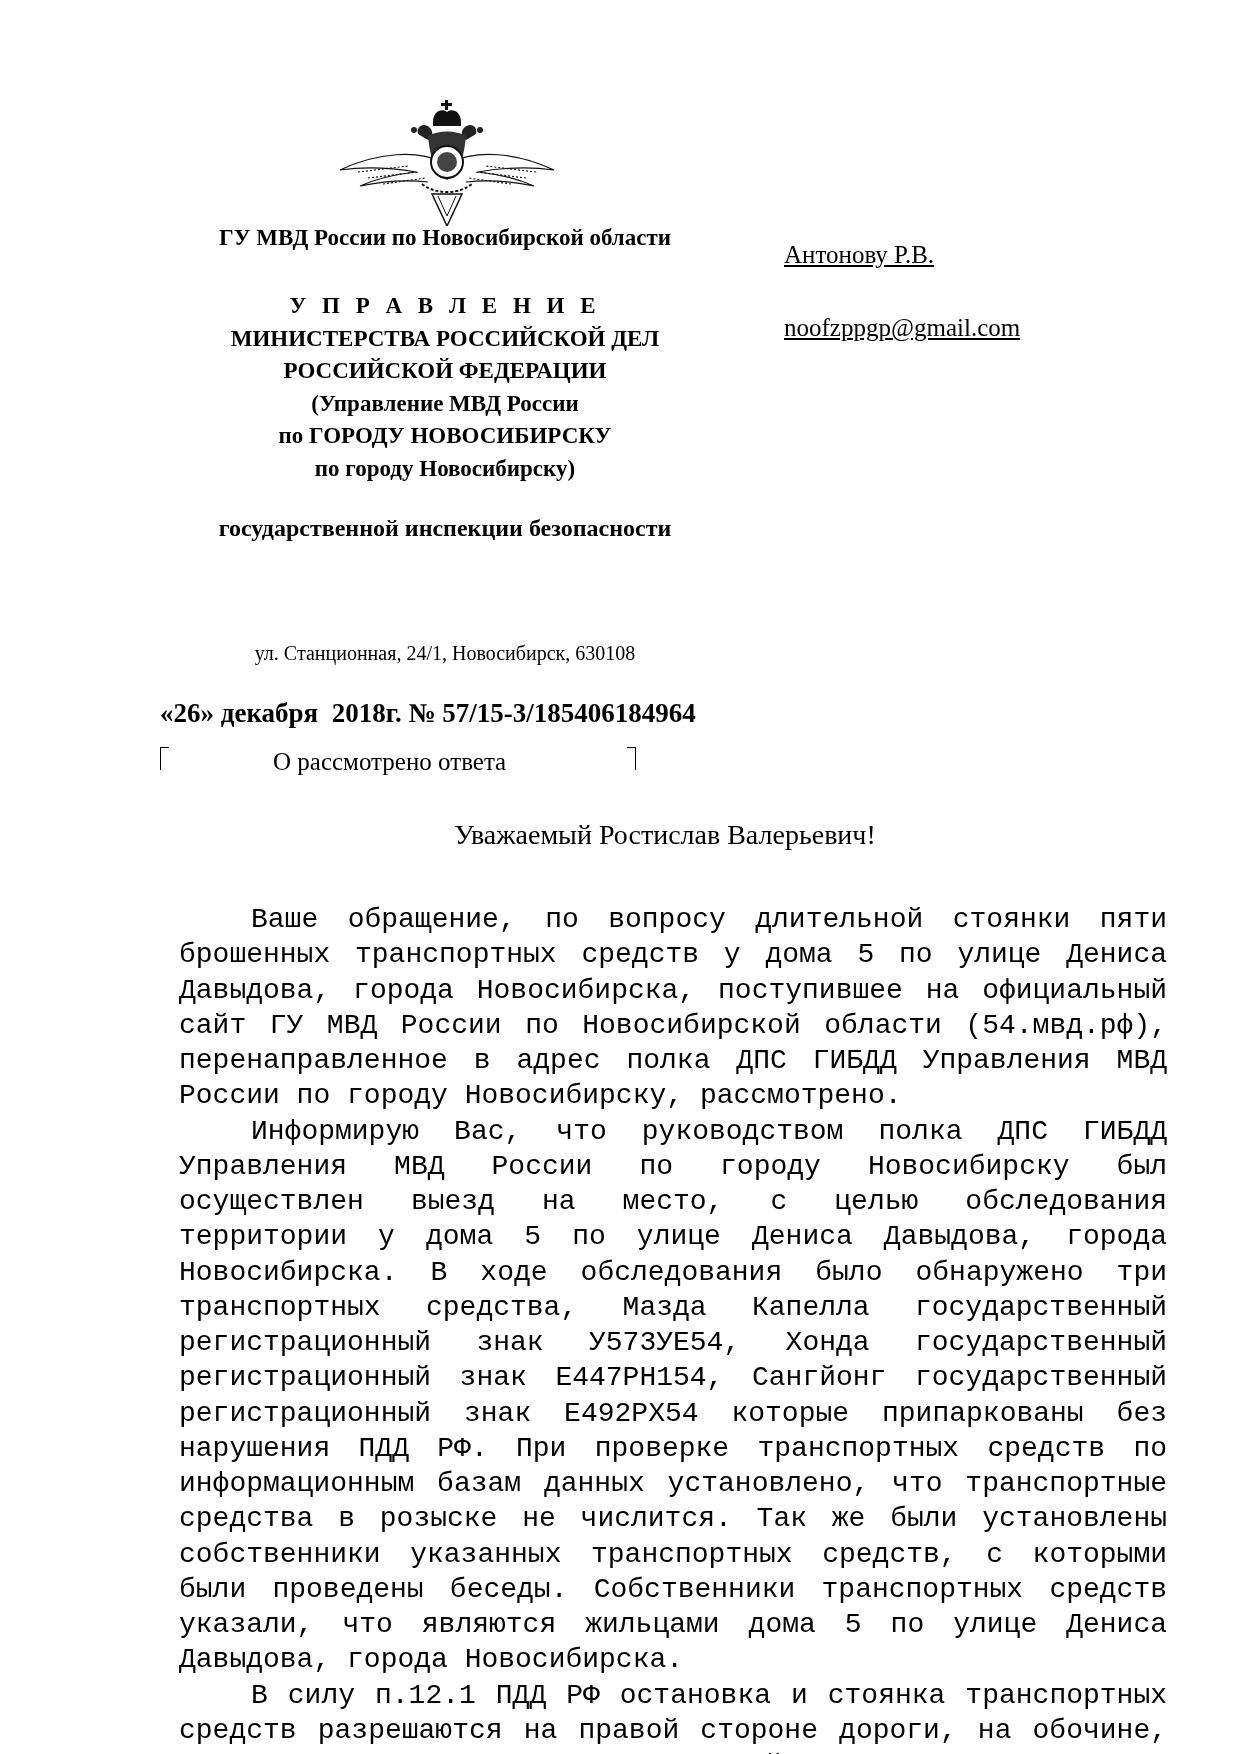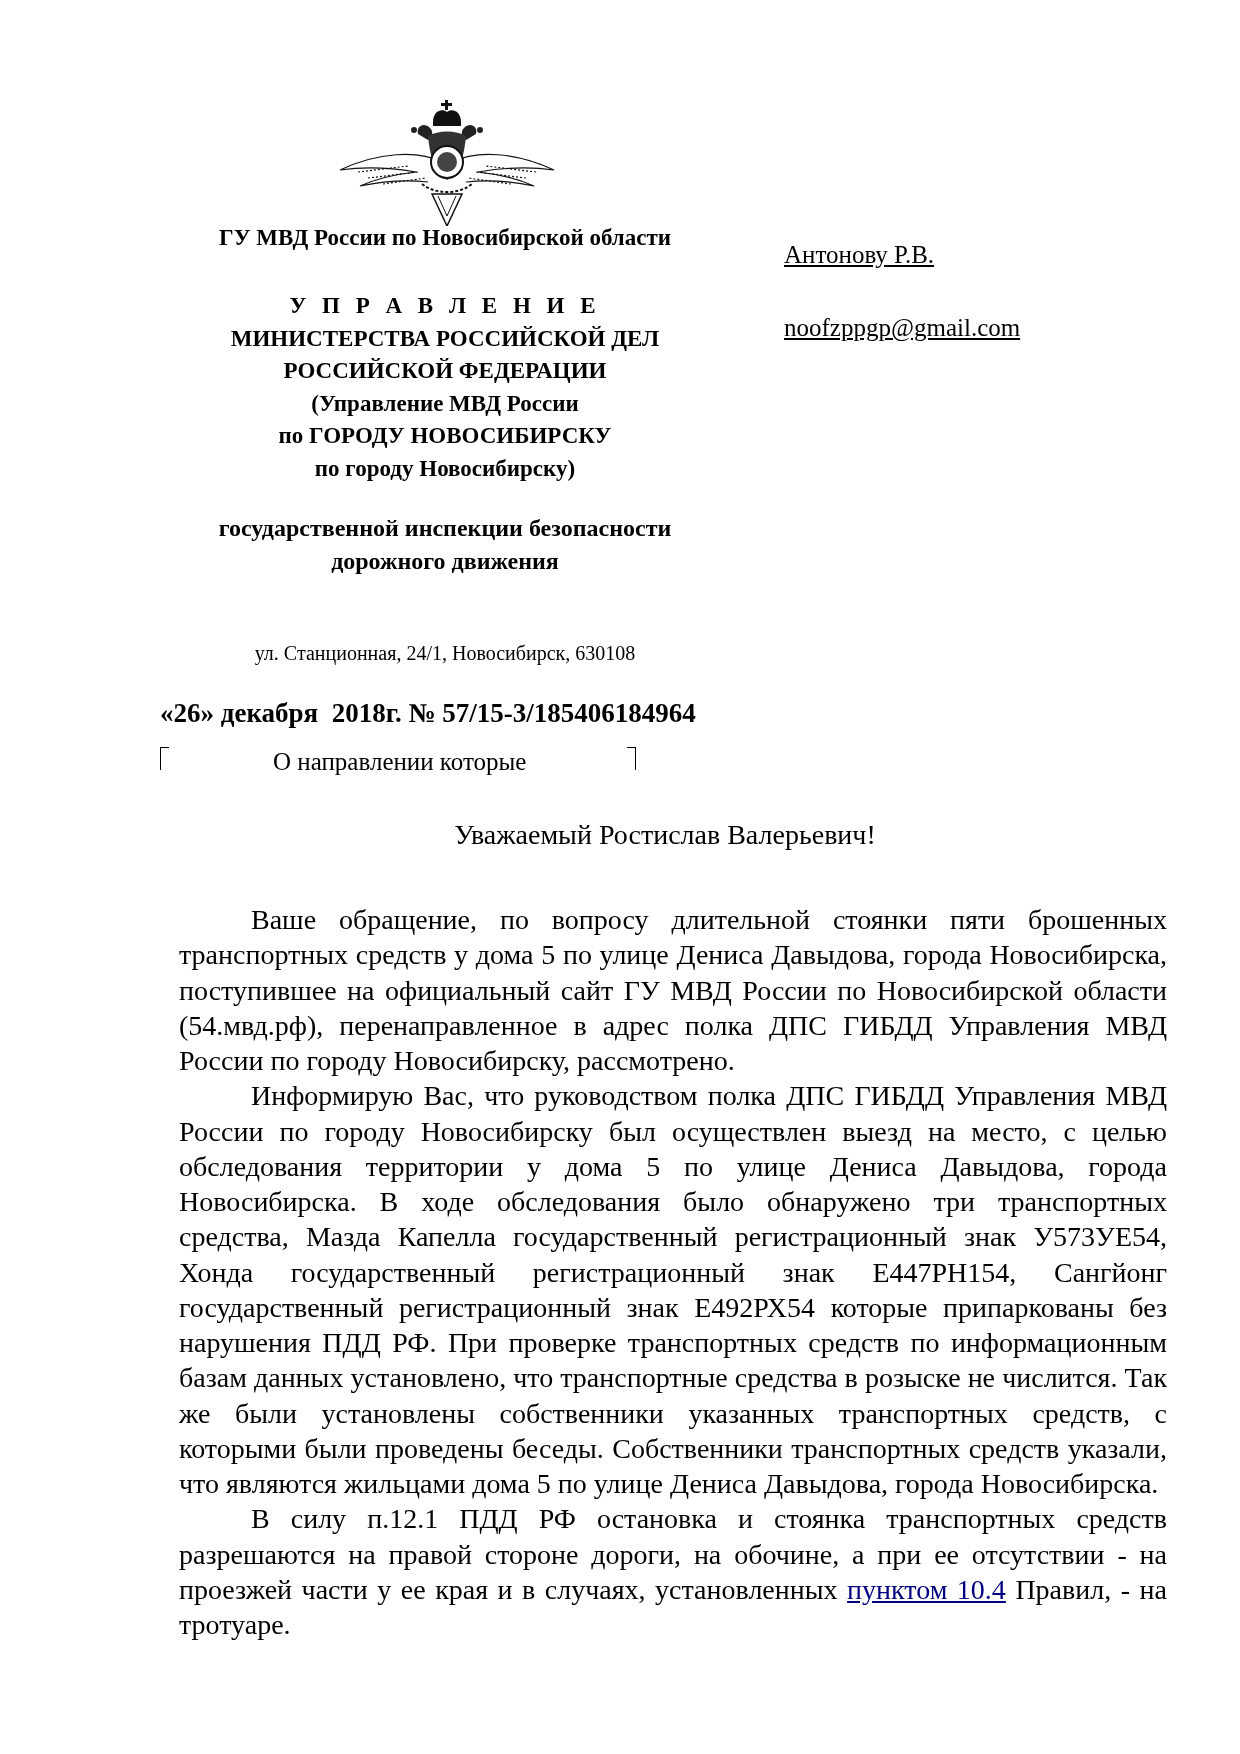--- a/index.html
+++ b/index.html
@@ -18,21 +18,21 @@
   .recipient-email { top: 313px; }
   .ref-line { left: 160px; top: 697px; font-size: 27px; line-height: 32px; white-space: pre; font-weight: bold; }
   .subject-wrap { left: 160px; top: 747px; width: 476px; height: 24px; }
   .bracket-l { position: absolute; left: 0; top: 0; width: 8px; height: 22px;
                border-left: 1.5px solid #000; border-top: 1.5px solid #000; }
   .bracket-r { position: absolute; right: 0; top: 0; width: 8px; height: 22px;
                border-right: 1.5px solid #000; border-top: 1.5px solid #000; }
   .subject { position: absolute; left: 113px; top: 0px; font-size: 25px; line-height: 30px; white-space: nowrap; }
   .greeting { left: 0; width: 1330px; top: 818px; text-align: center; font-size: 28px; line-height: 34px; }
   .body-text { left: 179px; top: 902px; width: 988px; font-size: 28px; line-height: 35.25px; }
-  .body-text p { margin: 0; text-align: justify; text-indent: 72px; }
+  .body-text p { margin: 0; text-align: justify; text-indent: 72px; font-family: Liberation Mono, monospace; }
   .link { color: #000080; text-decoration: underline; cursor: pointer; }
 </style>
 </head>
 <body>
 
 <div class="abs emblem">
   <svg width="218" height="126" viewBox="0 0 218 126">
     <g fill="none" stroke="#111" stroke-width="1.2">
 
       <path d="M104 62 C80 50 40 52 2 70 C30 66 55 68 78 72 C60 74 40 78 22 86 C50 80 72 80 90 82"></path>
@@ -74,33 +74,32 @@
   <div class="spaced">У П Р А В Л Е Н И Е</div>
   <div>МИНИСТЕРСТВА РОССИЙСКОЙ ДЕЛ</div>
   <div>РОССИЙСКОЙ ФЕДЕРАЦИИ</div>
   <div>(Управление МВД  России</div>
   <div>по ГОРОДУ НОВОСИБИРСКУ</div>
   <div>по городу Новосибирску)</div>
 </div>
 
 <div class="abs org-block org-unit">
   <div>государственной инспекции безопасности</div>
-  <div>дорожного движения</div>
 </div>
 
 <div class="abs org-block org-address">ул. Станционная, 24/1, Новосибирск, 630108</div>
 
 <div class="abs recipient recipient-name">Антонову Р.В.</div>
 <div class="abs recipient recipient-email">noofzppgp@gmail.com</div>
 
 <div class="abs ref-line">«26» декабря  2018г. № 57/15-3/185406184964</div>
 
 <div class="abs subject-wrap">
   <span class="bracket-l"></span>
-  <span class="subject">О направлении которые</span>
+  <span class="subject">О рассмотрено ответа</span>
   <span class="bracket-r"></span>
 </div>
 
 <div class="abs greeting">Уважаемый Ростислав Валерьевич!</div>
 
 <div class="abs body-text">
   <p>Ваше обращение, по вопросу длительной стоянки пяти брошенных транспортных средств у дома 5 по улице Дениса Давыдова, города Новосибирска, поступившее на официальный сайт ГУ МВД России по Новосибирской области (54.мвд.рф), перенаправленное в адрес полка ДПС ГИБДД Управления МВД России по городу Новосибирску, рассмотрено.</p>
   <p>Информирую Вас, что руководством полка ДПС ГИБДД Управления МВД России по городу Новосибирску был осуществлен выезд на место, с целью обследования территории у дома 5 по улице Дениса Давыдова, города Новосибирска. В ходе обследования было обнаружено три транспортных средства, Мазда Капелла государственный регистрационный знак У573УЕ54, Хонда государственный регистрационный знак Е447РН154, Сангйонг государственный регистрационный знак Е492РХ54 которые припаркованы без нарушения ПДД РФ. При проверке транспортных средств по информационным базам данных установлено, что транспортные средства в розыске не числится. Так же были установлены собственники указанных транспортных средств, с которыми были проведены беседы. Собственники транспортных средств указали, что являются жильцами дома 5 по улице Дениса Давыдова, города Новосибирска.</p>
   <p><span>В силу п.12.1 ПДД РФ остановка и стоянка транспортных средств разрешаются на правой стороне дороги, на обочине, а при ее отсутствии - на проезжей части у ее края и в случаях, установленных </span><a class="link">пунктом 10.4</a><span> Правил, - на тротуаре.</span></p>
 </div>

